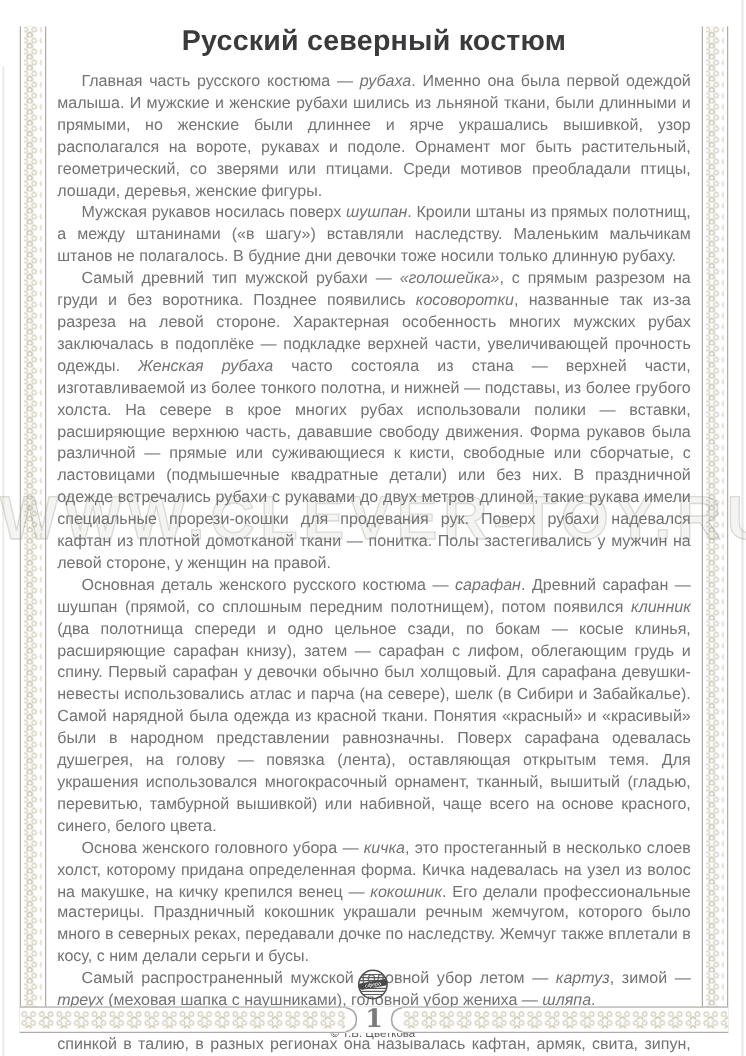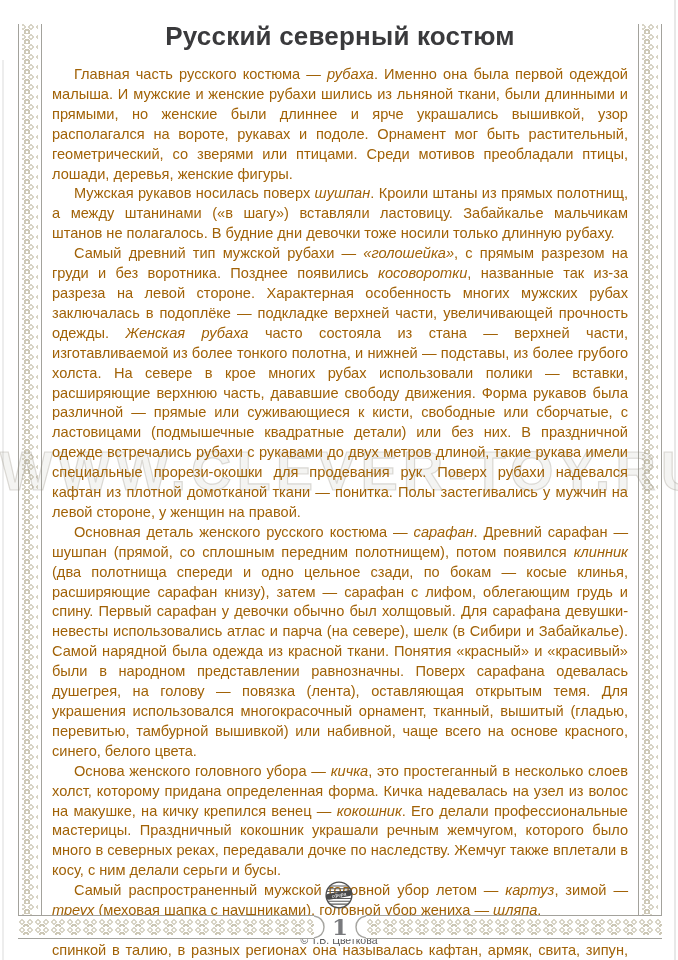--- a/index.html
+++ b/index.html
@@ -63,21 +63,21 @@
 
   
   .content { position: relative; z-index: 1; padding: 21px 50px 0 52px; }
   h1.title {
     margin: 0 0 13px 0; text-align: center;
     font-size: 26px; font-weight: bold; color: #3a3a3c; letter-spacing: 0.2px;
   }
   .body-text p {
     margin: 0; text-indent: 22px;
     font-size: 14.6px; line-height: 19.9px;
-    text-align: justify; color: #a16207;
+    text-align: justify; color: #737373;
   }
   .body-text i { font-style: italic; }
 
   
   .watermark {
     position: absolute; left: 0; right: 0; top: 438px; z-index: 0;
     text-align: center; white-space: nowrap;
     font-weight: bold; font-size: 56px; letter-spacing: 5px;
     color: rgba(150,144,130,0.10);
     -webkit-text-stroke: 1.2px rgba(148,142,128,0.30);
@@ -105,21 +105,21 @@
 
   <div class="strip-v frame-left"></div>
   <div class="strip-v frame-right"></div>
 
   <div class="watermark">WWW.CLEVER-TOY.RU</div>
 
   <div class="content">
     <h1 class="title">Русский северный костюм</h1>
     <div class="body-text">
         <p><span>Главная часть русского костюма — </span><i>рубаха</i><span>. Именно она была первой одеждой малыша. И мужские и женские рубахи шились из льняной ткани, были длинными и прямыми, но женские были длиннее и ярче украшались вышивкой, узор располагался на вороте, рукавах и подоле. Орнамент мог быть растительный, геометрический, со зверями или птицами. Среди мотивов преобладали птицы, лошади, деревья, женские фигуры.</span></p>
-        <p><span>Мужская рукавов носилась поверх </span><i>шушпан</i><span>. Кроили штаны из прямых полотнищ, а между штанинами («в шагу») вставляли ластовицу. Забайкалье мальчикам штанов не полагалось. В будние дни девочки тоже носили только длинную рубаху.</span></p>
+        <p><span>Мужская рукавов носилась поверх </span><i>шушпан</i><span>. Кроили штаны из прямых полотнищ, а между штанинами («в шагу») вставляли наследству. Маленьким мальчикам штанов не полагалось. В будние дни девочки тоже носили только длинную рубаху.</span></p>
         <p><span>Самый древний тип мужской рубахи — </span><i>«голошейка»</i><span>, с прямым разрезом на груди и без воротника. Позднее появились </span><i>косоворотки</i><span>, названные так из-за разреза на левой стороне. Характерная особенность многих мужских рубах заключалась в подоплёке — подкладке верхней части, увеличивающей прочность одежды. </span><i>Женская рубаха</i><span> часто состояла из стана — верхней части, изготавливаемой из более тонкого полотна, и нижней — подставы, из более грубого холста. На севере в крое многих рубах использовали полики — вставки, расширяющие верхнюю часть, дававшие свободу движения. Форма рукавов была различной — прямые или суживающиеся к кисти, свободные или сборчатые, с ластовицами (подмышечные квадратные детали) или без них. В праздничной одежде встречались рубахи с рукавами до двух метров длиной, такие рукава имели специальные прорези-окошки для продевания рук. Поверх рубахи надевался кафтан из плотной домотканой ткани — понитка. Полы застегивались у мужчин на левой стороне, у женщин на правой.</span></p>
         <p><span>Основная деталь женского русского костюма — </span><i>сарафан</i><span>. Древний сарафан — шушпан (прямой, со сплошным передним полотнищем), потом появился </span><i>клинник</i><span> (два полотнища спереди и одно цельное сзади, по бокам — косые клинья, расширяющие сарафан книзу), затем — сарафан с лифом, облегающим грудь и спину. Первый сарафан у девочки обычно был холщовый. Для сарафана девушки-невесты использовались атлас и парча (на севере), шелк (в Сибири и Забайкалье). Самой нарядной была одежда из красной ткани. Понятия «красный» и «красивый» были в народном представлении равнозначны. Поверх сарафана одевалась душегрея, на голову — повязка (лента), оставляющая открытым темя. Для украшения использовался многокрасочный орнамент, тканный, вышитый (гладью, перевитью, тамбурной вышивкой) или набивной, чаще всего на основе красного, синего, белого цвета.</span></p>
         <p><span>Основа женского головного убора — </span><i>кичка</i><span>, это простеганный в несколько слоев холст, которому придана определенная форма. Кичка надевалась на узел из волос на макушке, на кичку крепился венец — </span><i>кокошник</i><span>. Его делали профессиональные мастерицы. Праздничный кокошник украшали речным жемчугом, которого было много в северных реках, передавали дочке по наследству. Жемчуг также вплетали в косу, с ним делали серьги и бусы.</span></p>
         <p><span>Самый распространенный мужской головной убор летом — </span><i>картуз</i><span>, зимой — </span><i>треух</i><span> (меховая шапка с наушниками), головной убор жениха — </span><i>шляпа</i><span>.</span></p>
         <p><span>Верхняя одежда, и женская и мужская, шилась из сукна, с прямым передом и спинкой в талию, в разных регионах она называлась кафтан, армяк, свита, зипун, шабур. Зимой носили шубы, тулупы и полушубки. Носились они, как правило, мехом внутрь и были нагольными, без покрытия, иногда крытые холстом, сукном, привозной дорогой материей, отделывались мехом другого цвета.</span></p>
       </div>
   </div>
 
   <div class="footer">
     <svg width="28" height="28" viewBox="0 0 40 40">

